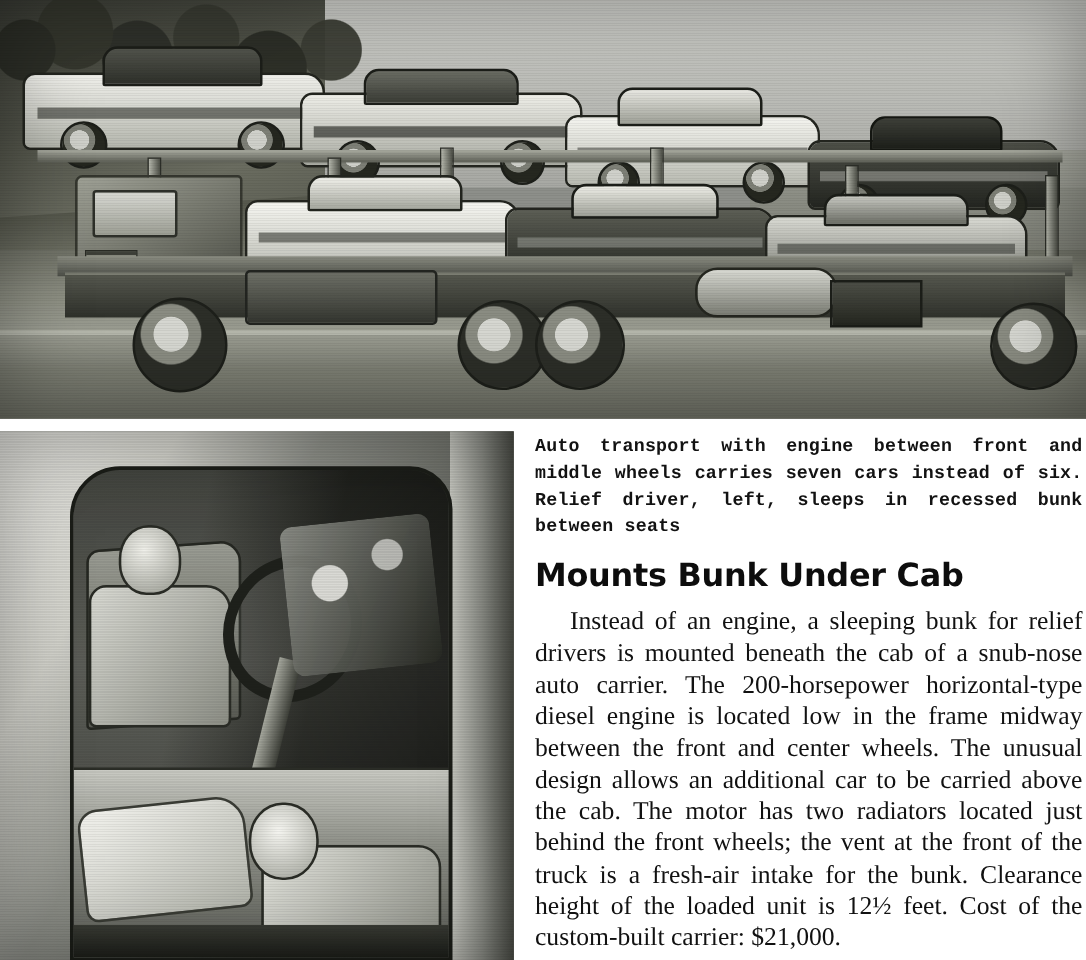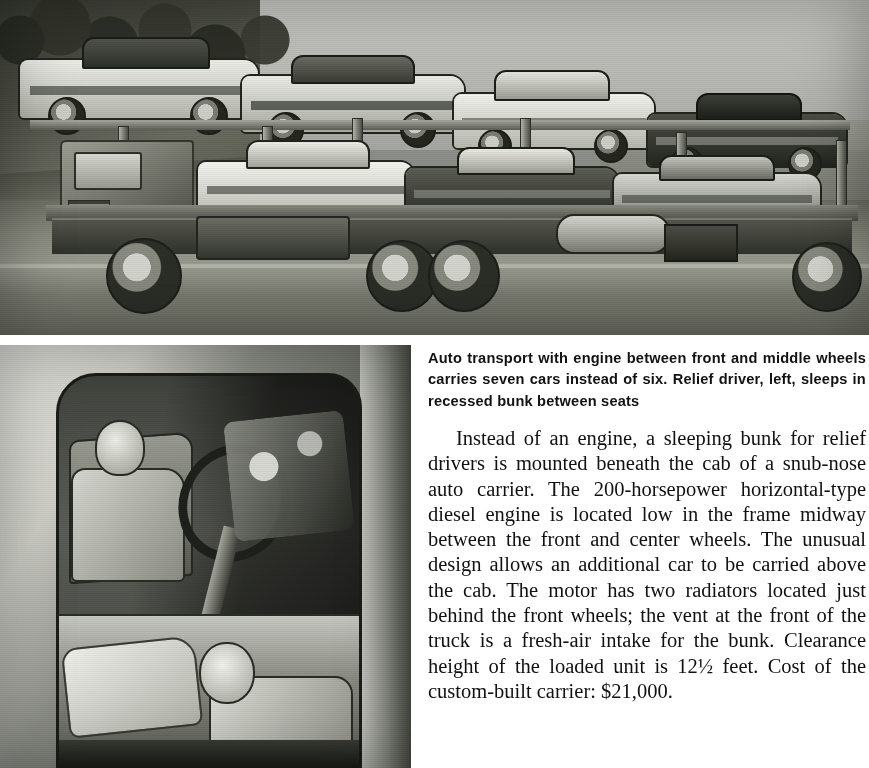--- a/index.html
+++ b/index.html
@@ -253,21 +253,21 @@
     background: linear-gradient(90deg, #c6c7c0, #8e9089 50%, #4b4d46);
   }
 
   
   .text-col {
     position: absolute;
     left: 428px; top: 348px;
     width: 438px; height: 418px;
   }
   .caption {
-    font-family: Liberation Sans, sans-serif;
+    font-family: Liberation Mono, monospace;
     font-weight: 700;
     font-size: 14.6px;
     line-height: 1.46;
     color: #121212;
     letter-spacing: .2px;
     text-align: justify;
     margin: 0 0 14px 0;
   }
   .headline {
     font-family: "DejaVu Sans", sans-serif;
@@ -412,18 +412,19 @@
     </div>
 
     <div class="grain"></div>
     <div class="vignette"></div>
   </div>
 
   <div class="text-col">
     <p class="caption">Auto transport with engine between front and middle wheels carries seven cars instead of six. Relief driver, left, sleeps in recessed bunk between seats</p>
 
     <h1 class="headline">
+      <span class="l2">Mounts Bunk Under Cab</span>
     </h1>
 
     <p class="body-text">Instead of an engine, a sleeping bunk for relief drivers is mounted beneath the cab of a snub-nose auto carrier. The 200-horsepower horizontal-type diesel engine is located low in the frame midway between the front and center wheels. The unusual design allows an additional car to be carried above the cab. The motor has two radiators located just behind the front wheels; the vent at the front of the truck is a fresh-air intake for the bunk. Clearance height of the loaded unit is 12½ feet. Cost of the custom-built carrier: $21,000.</p>
   </div>
 
 </div>
 
 </body></html>

